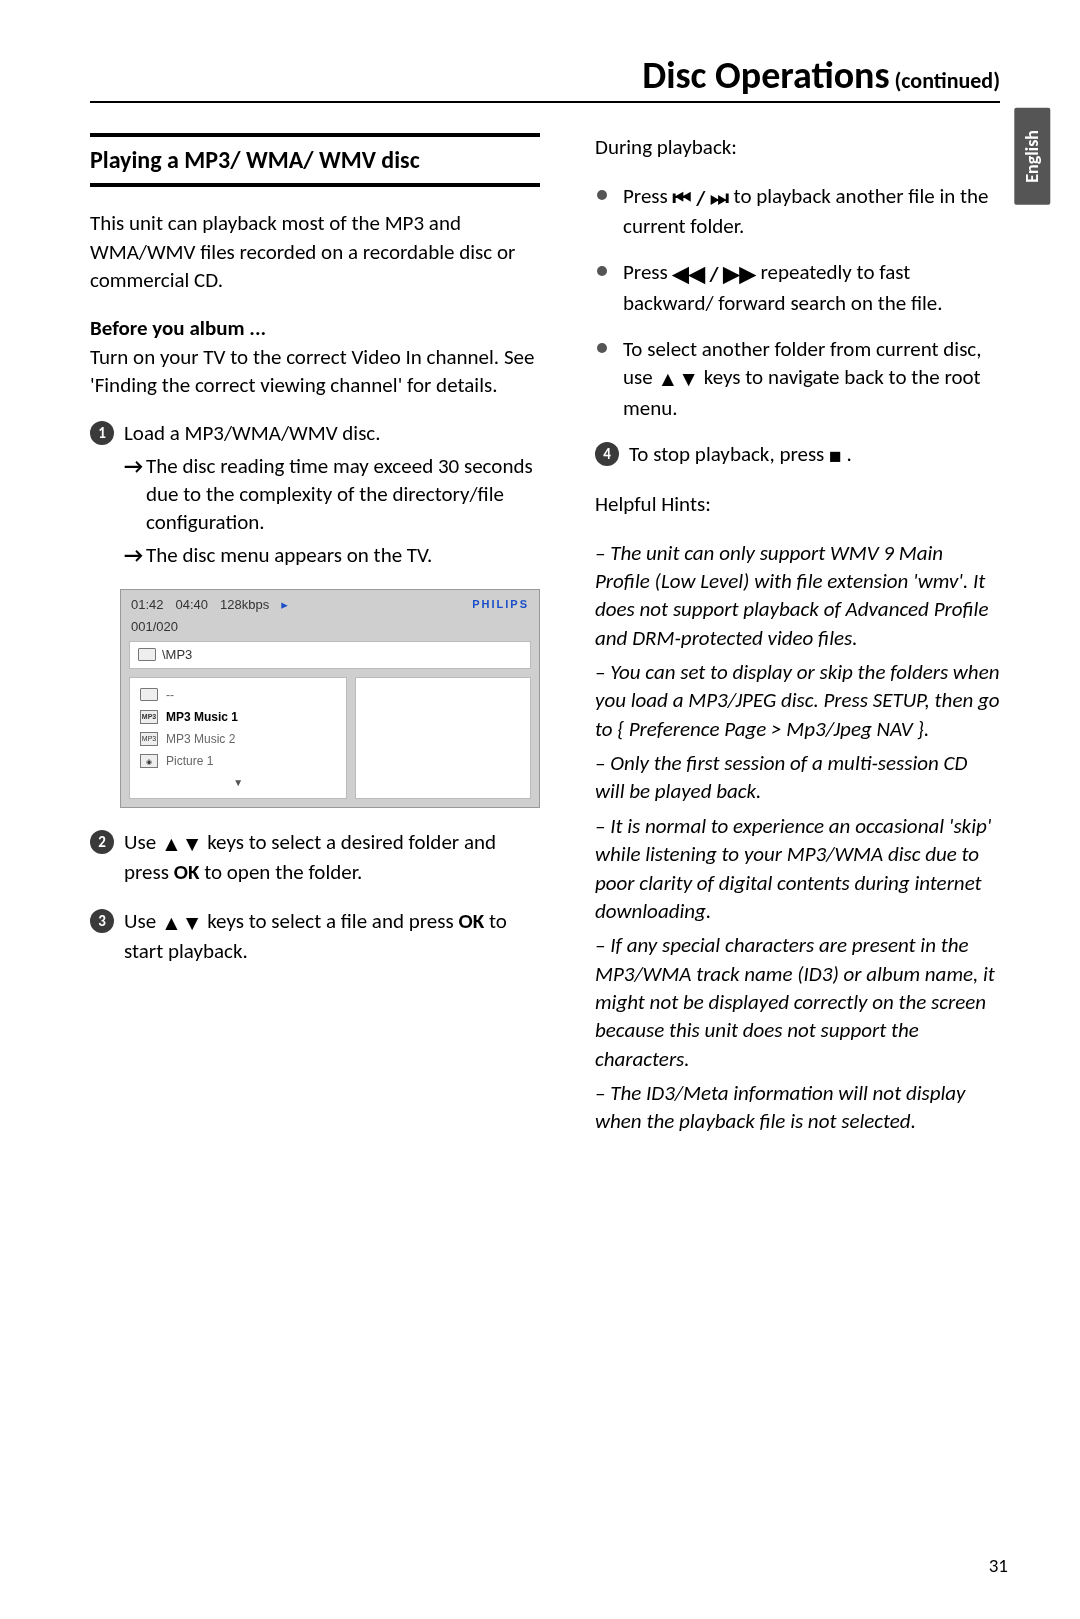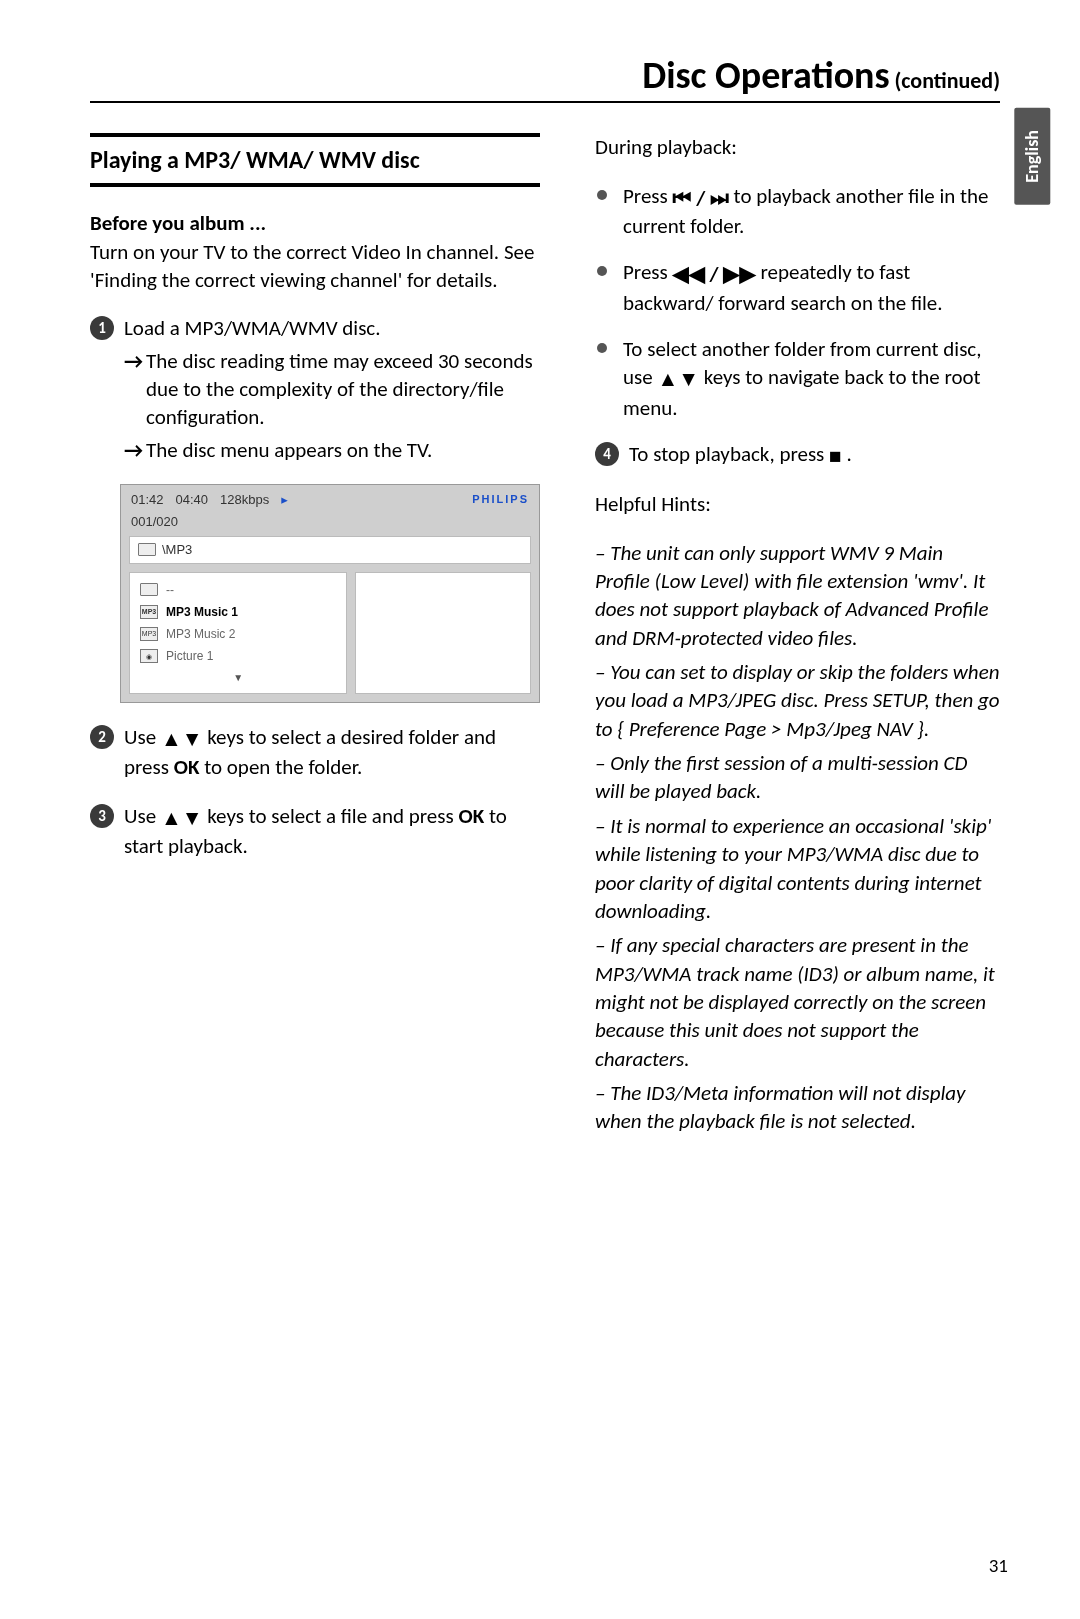--- a/index.html
+++ b/index.html
@@ -139,20 +139,21 @@
   <span class="small">(continued)</span>
 </div>
 
 <div class="lang-tab">English</div>
 
 <div class="cols">
 
   <div class="col">
     <div class="section-heading">Playing a MP3/ WMA/ WMV disc</div>
 
+    <p>This unit can playback most of the MP3 and WMA/WMV files recorded on a recordable disc or commercial CD.</p>
 
     <p>
       <span class="sub-bold">Before you album ...</span><br>
       <span>Turn on your TV to the correct Video In channel. See 'Finding the correct viewing channel' for details.</span>
     </p>
 
     <div class="step">
       <div class="step-num">1</div>
       <div>Load a MP3/WMA/WMV disc.</div>
       <div class="arrow-line">The disc reading time may exceed 30 seconds due to the complexity of the directory/file configuration.</div>

